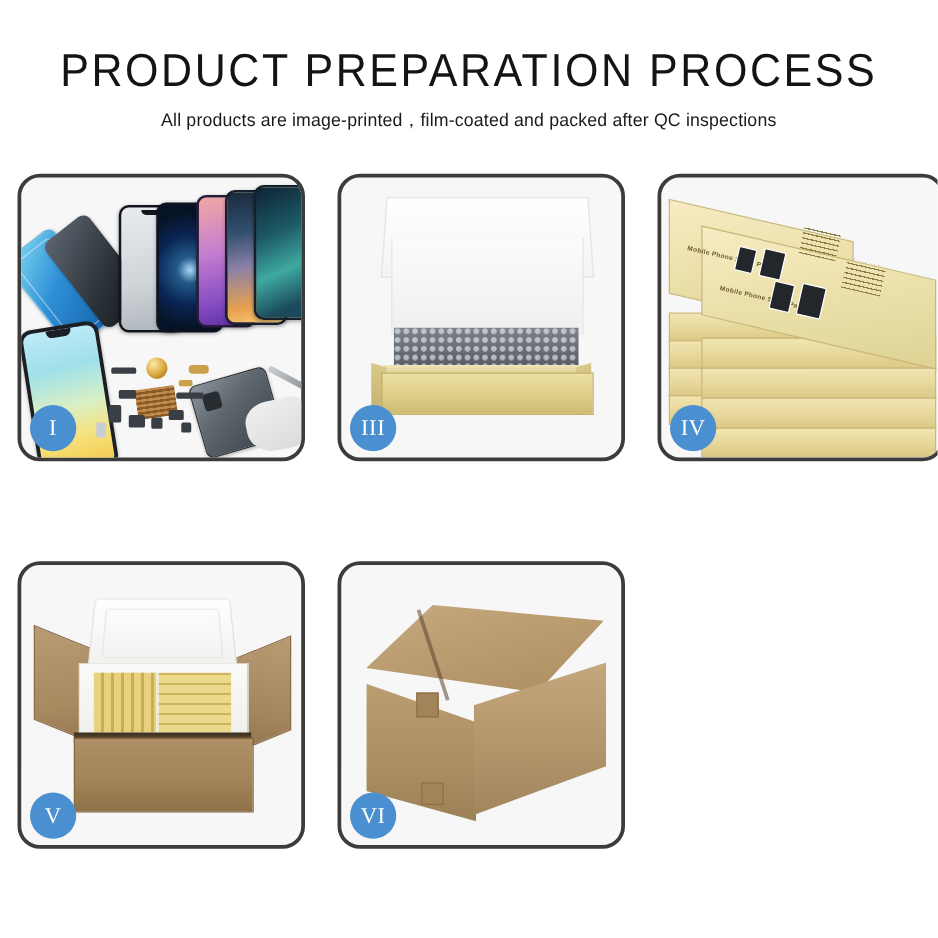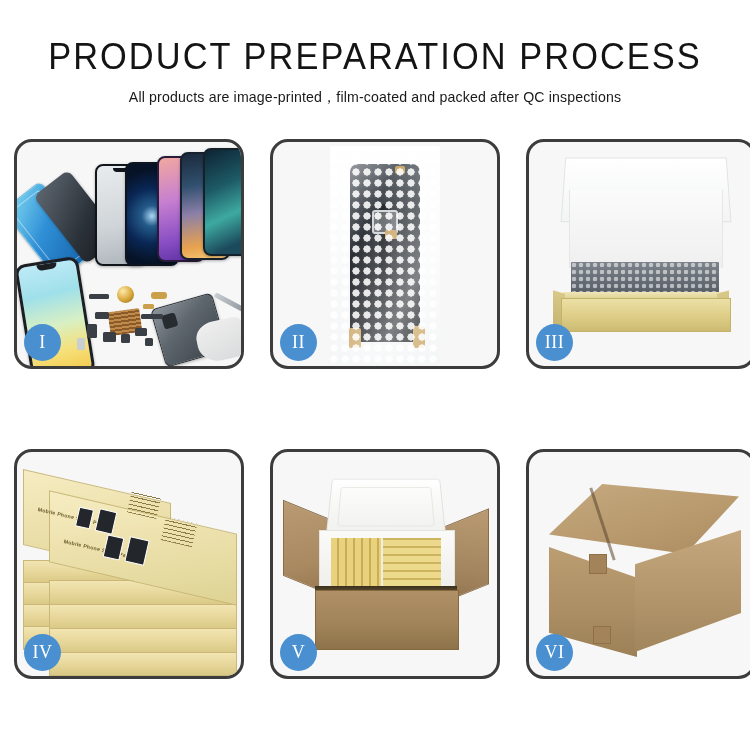--- a/index.html
+++ b/index.html
@@ -403,35 +403,20 @@
       <div class="pt" style="left:118px;top:186px;width:12px;height:8px;"></div>
       <div class="pt light" style="left:60px;top:196px;width:8px;height:12px;"></div>
       <div class="pt" style="left:128px;top:196px;width:8px;height:8px;"></div>
       <div class="pt" style="left:124px;top:172px;width:22px;height:5px;"></div>
       <div class="tweezer"></div>
       <div class="hand"></div>
     </div>
     <div class="badge">I</div>
   </div>
 
-  <div class="card">
-    <div class="stage">
-      <div class="bw-bag"></div>
-      <div class="bw-screen"></div>
-      <div class="bw-flex"></div>
-      <div class="bw-conn"></div>
-      <div class="bw-tape" style="left:122px;top:24px;width:10px;height:8px;"></div>
-      <div class="bw-tape" style="left:112px;top:88px;width:12px;height:9px;"></div>
-      <div class="bw-tape" style="left:76px;top:186px;width:12px;height:20px;"></div>
-      <div class="bw-tape" style="left:140px;top:184px;width:12px;height:22px;"></div>
-      <div class="bw-bubbles"></div>
-      <div class="bw-sheen"></div>
-    </div>
-    <div class="badge">II</div>
-  </div>
 
   <div class="card">
     <div class="stage">
       <div class="b3-lid-back"></div>
       <div class="b3-lid-inner"></div>
       <div class="b3-foam"></div>
       <div class="b3-rim"></div>
       <div class="b3-side-l"></div>
       <div class="b3-side-r"></div>
       <div class="b3-front"></div>

